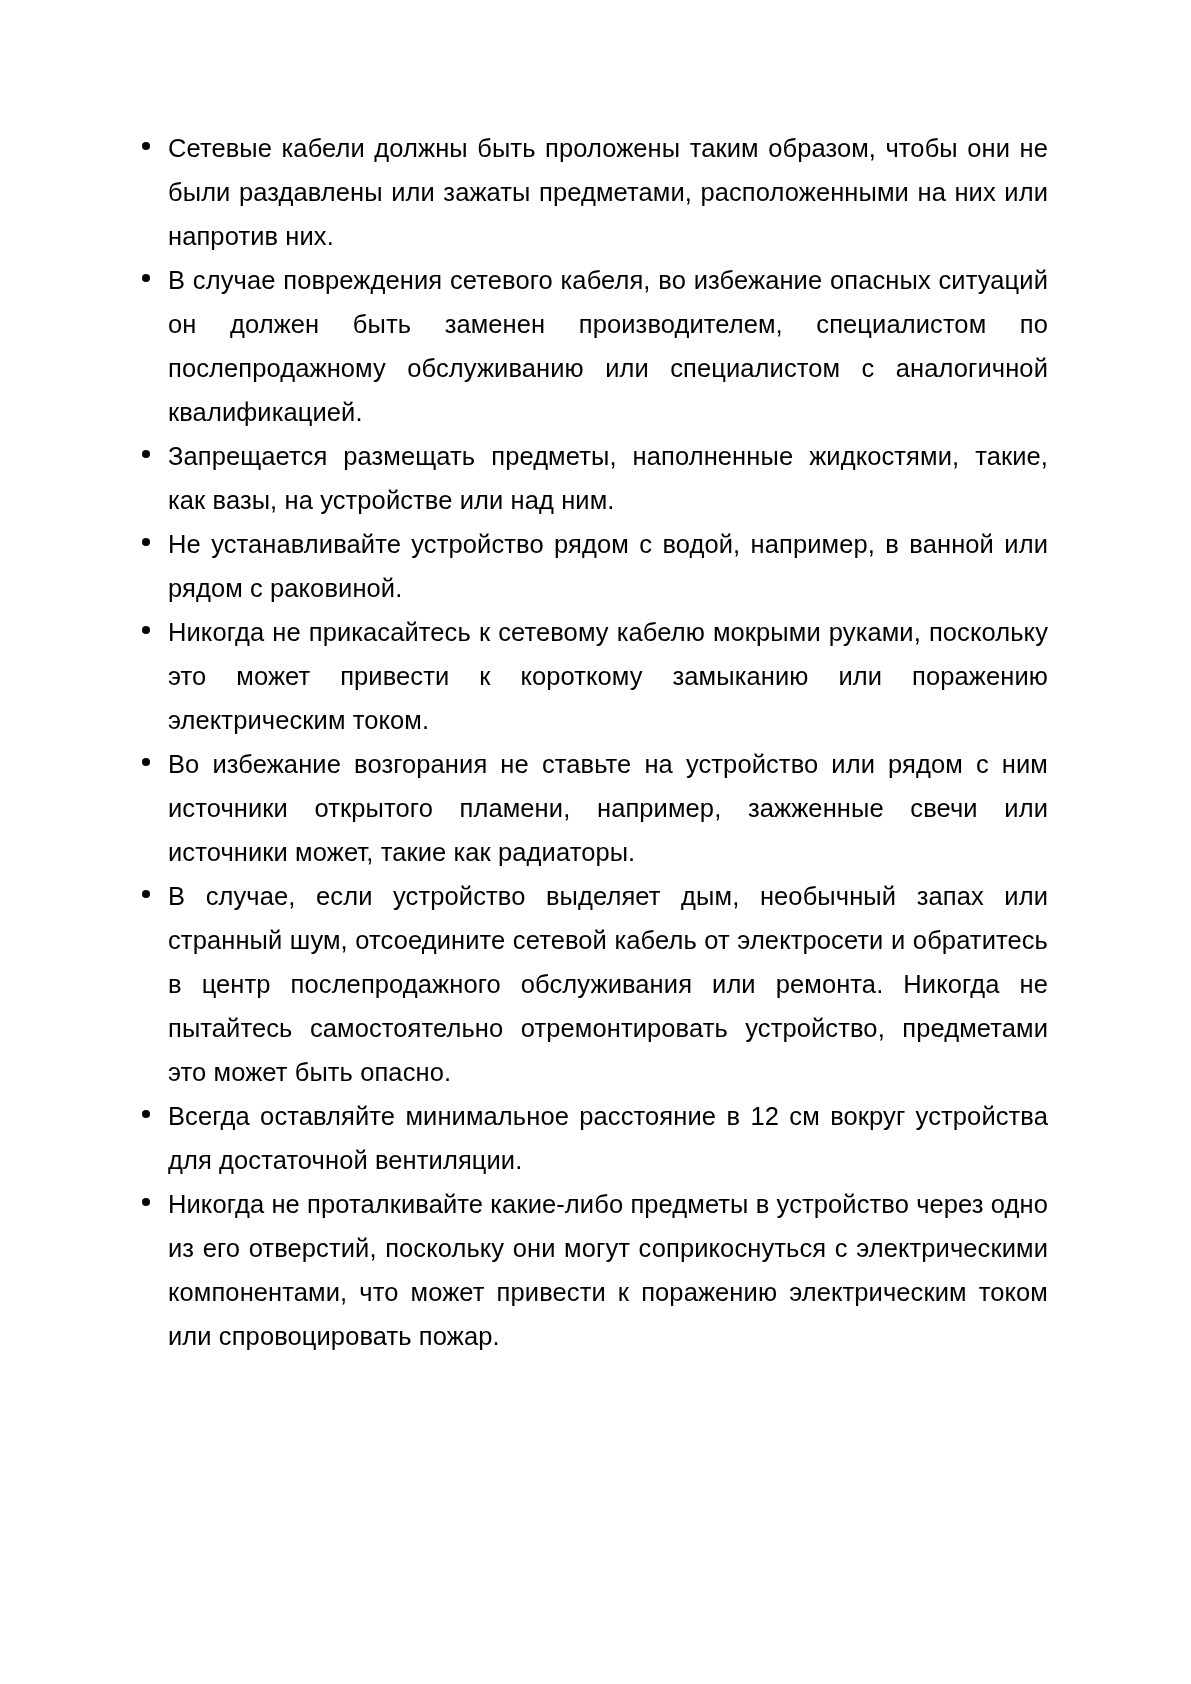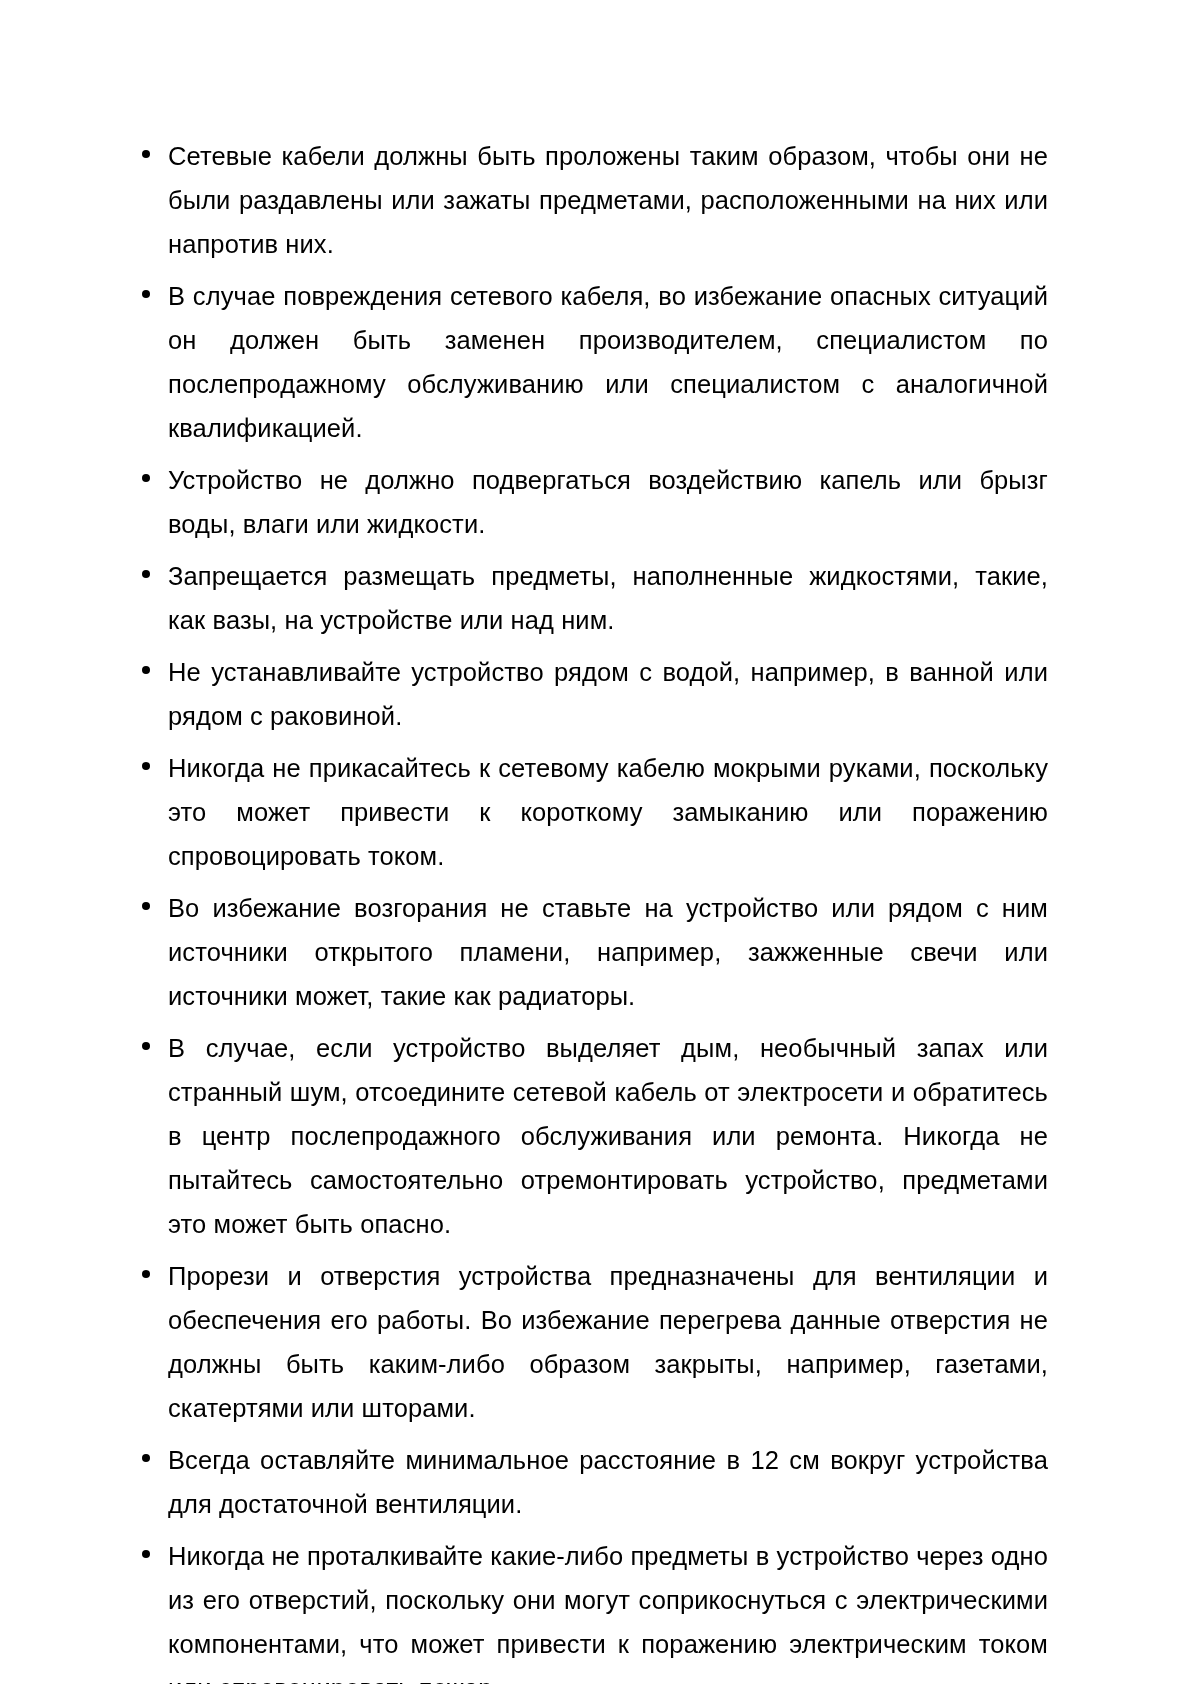--- a/index.html
+++ b/index.html
@@ -27,21 +27,21 @@
     width: 916px;
   }
   ul.bullet-list {
     list-style: none;
     margin: 0;
     padding: 0;
   }
   li.bullet-item {
     position: relative;
     padding-left: 36px;
-    margin: 8px 0 0 0;
+    margin: 0 0 0 0;
     font-size: 25.5px;
     line-height: 44px;
     text-align: justify;
     text-justify: inter-word;
     letter-spacing: 0.1px;
     word-spacing: 0px;
     hyphens: none;
   }
   li.bullet-item > .bullet-marker {
     position: absolute;
@@ -76,45 +76,37 @@
         <li class="bullet-item">
           <span class="bullet-marker"></span>
           <span class="bullet-text">Сетевые кабели должны быть проложены таким образом, чтобы они не были раздавлены или зажаты предметами, расположенными на них или напротив них.</span>
         </li>
         <li class="bullet-item">
           <span class="bullet-marker"></span>
           <span class="bullet-text">В случае повреждения сетевого кабеля, во избежание опасных ситуаций он должен быть заменен производителем, специалистом по послепродажному обслуживанию или специалистом с аналогичной квалификацией.</span>
         </li>
         <li class="bullet-item">
           <span class="bullet-marker"></span>
-          <span class="bullet-text">Устройство не должно подвергаться воздействию капель или брызг воды, влаги или жидкости.</span>
-        </li>
-        <li class="bullet-item">
-          <span class="bullet-marker"></span>
           <span class="bullet-text">Запрещается размещать предметы, наполненные жидкостями, такие, как вазы, на устройстве или над ним.</span>
         </li>
         <li class="bullet-item">
           <span class="bullet-marker"></span>
           <span class="bullet-text">Не устанавливайте устройство рядом с водой, например, в ванной или рядом с раковиной.</span>
         </li>
         <li class="bullet-item">
           <span class="bullet-marker"></span>
-          <span class="bullet-text">Никогда не прикасайтесь к сетевому кабелю мокрыми руками, поскольку это может привести к короткому замыканию или поражению спровоцировать током.</span>
+          <span class="bullet-text">Никогда не прикасайтесь к сетевому кабелю мокрыми руками, поскольку это может привести к короткому замыканию или поражению электрическим током.</span>
         </li>
         <li class="bullet-item">
           <span class="bullet-marker"></span>
           <span class="bullet-text">Во избежание возгорания не ставьте на устройство или рядом с ним источники открытого пламени, например, зажженные свечи или источники может, такие как радиаторы.</span>
         </li>
         <li class="bullet-item">
           <span class="bullet-marker"></span>
           <span class="bullet-text">В случае, если устройство выделяет дым, необычный запах или странный шум, отсоедините сетевой кабель от электросети и обратитесь в центр послепродажного обслуживания или ремонта. Никогда не пытайтесь самостоятельно отремонтировать устройство, предметами это может быть опасно.</span>
-        </li>
-        <li class="bullet-item">
-          <span class="bullet-marker"></span>
-          <span class="bullet-text">Прорези и отверстия устройства предназначены для вентиляции и обеспечения его работы. Во избежание перегрева данные отверстия не должны быть каким-либо образом закрыты, например, газетами, скатертями или шторами.</span>
         </li>
         <li class="bullet-item">
           <span class="bullet-marker"></span>
           <span class="bullet-text">Всегда оставляйте минимальное расстояние в 12 см вокруг устройства для достаточной вентиляции.</span>
         </li>
         <li class="bullet-item">
           <span class="bullet-marker"></span>
           <span class="bullet-text">Никогда не проталкивайте какие-либо предметы в устройство через одно из его отверстий, поскольку они могут соприкоснуться с электрическими компонентами, что может привести к поражению электрическим током или спровоцировать пожар.</span>
         </li>
       </ul>

